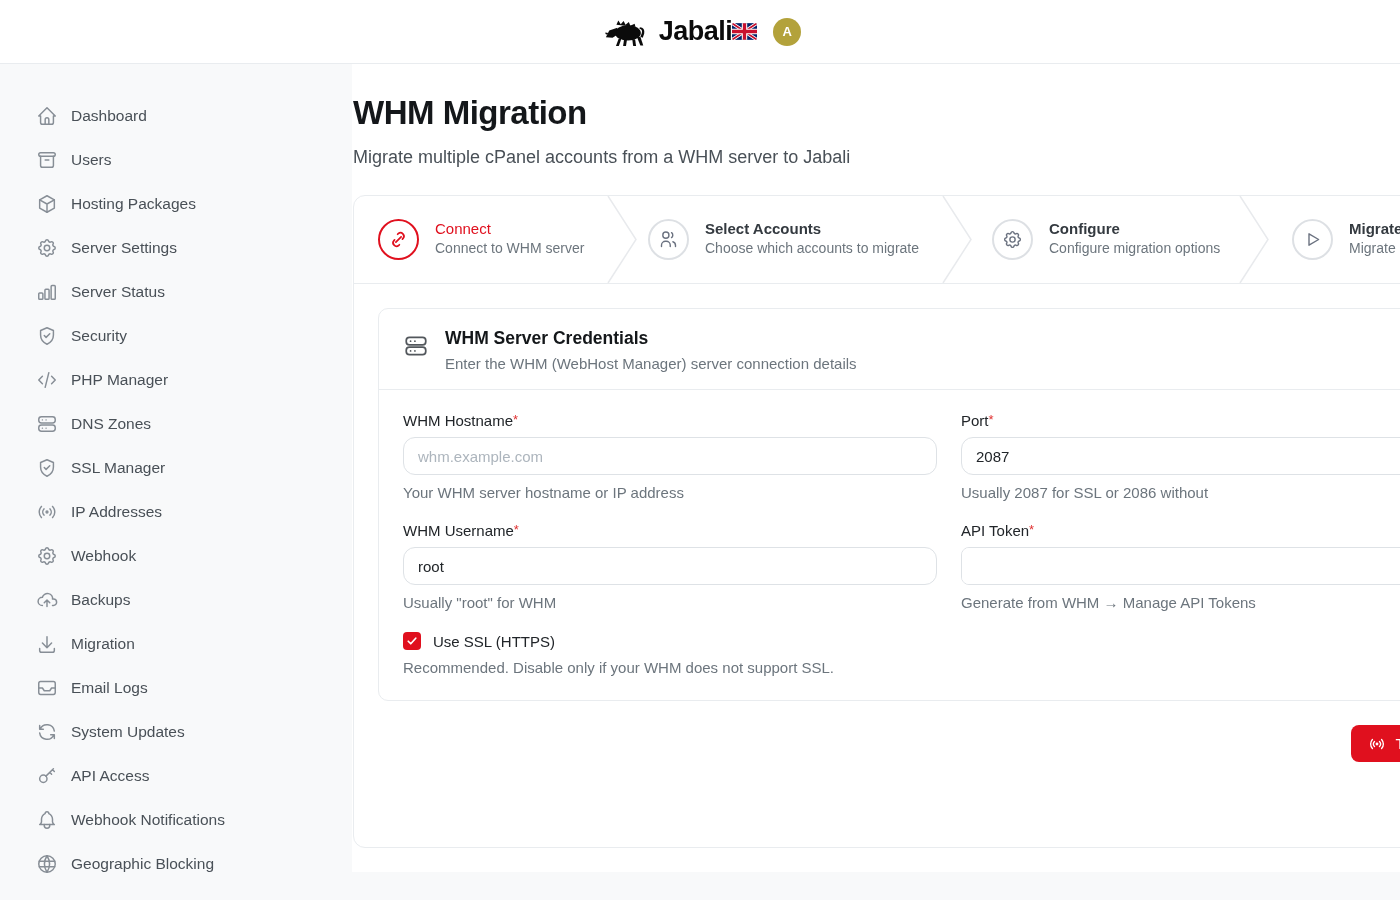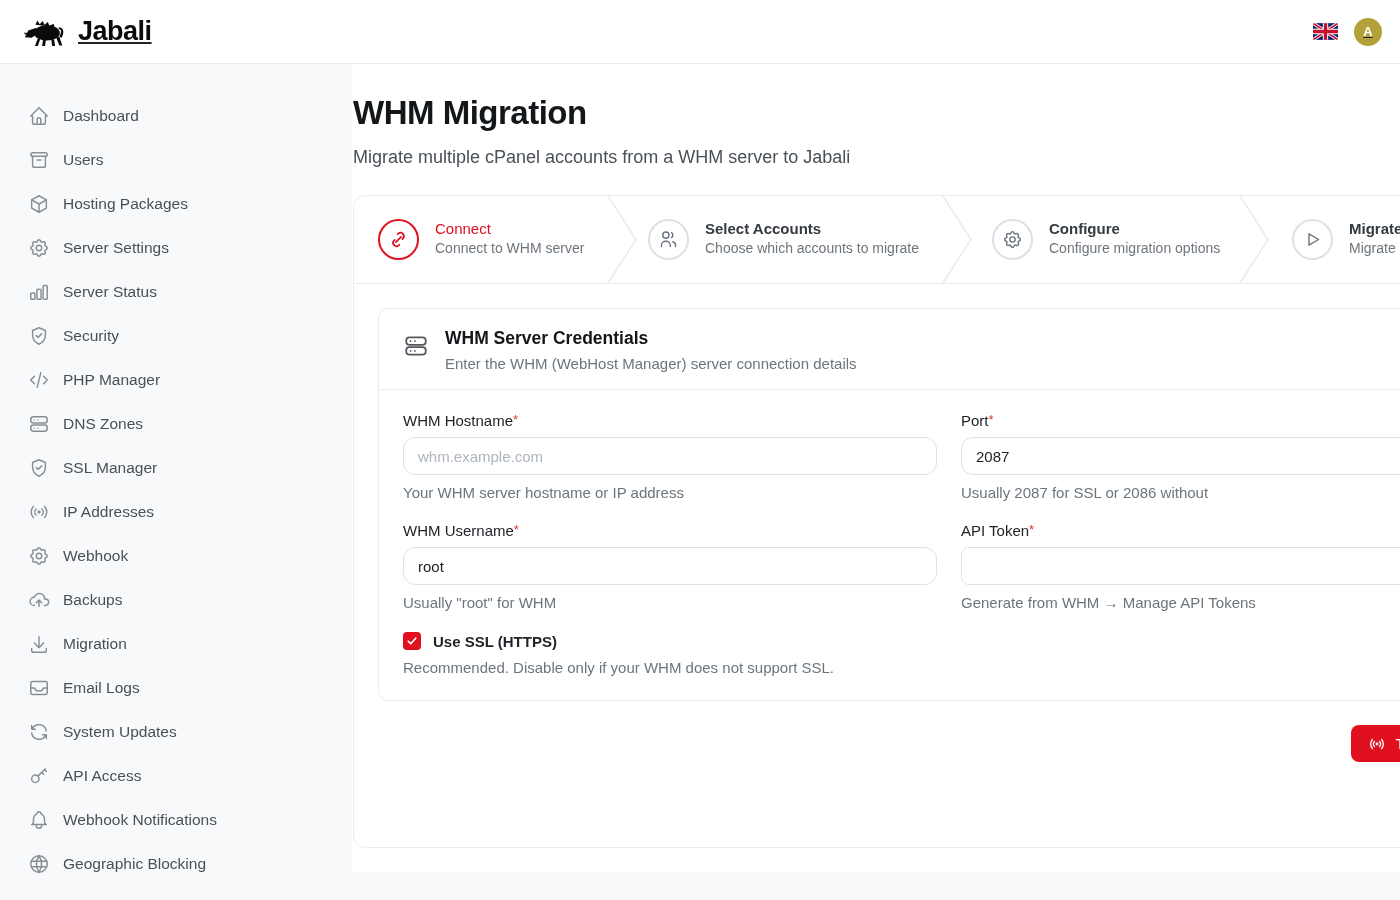--- a/index.html
+++ b/index.html
@@ -6,32 +6,32 @@
     --red:#e0101e; --red-muted:#ec6b70; --border:#e9ecef; --border-input:#dee2e6;
     --txt:#212529; --txt-soft:#495057; --txt-muted:#6c757d; --icon-gray:#878e96;
     --bg:#f8f9fa;
   }
   *{box-sizing:border-box; margin:0; padding:0;}
   html,body{width:1400px; height:900px; overflow:hidden;}
   body{font-family:"Liberation Sans", sans-serif; background:var(--bg); color:var(--txt);}
 
   
   .topbar{height:64px; background:#fff; border-bottom:1px solid var(--border);
-    display:flex; align-items:center; justify-content:space-between; padding:0 18px 0 22px;text-decoration:underline;}
+    display:flex; align-items:center; justify-content:center; padding:0 18px 0 22px;}
   .brand{display:flex; align-items:center; gap:10px;}
   .brand-name{font-size:27px; font-weight:800; letter-spacing:-.5px; color:#0b0b0b;}
   .topbar-right{display:flex; align-items:center; gap:16px;}
   .flag{width:25px; height:17px; border-radius:2px; overflow:hidden; display:block; cursor:pointer;}
   .avatar{width:28px; height:28px; border-radius:50%; background:#b3a23b; color:#fff;
     font-size:13px; font-weight:700; display:flex; align-items:center; justify-content:center; cursor:pointer;}
 
   
   .layout{display:flex; height:836px;}
   .sidebar{width:352px; background:var(--bg); padding-top:30px; flex:none;}
-  .nav-item{height:44px; display:flex; align-items:center; gap:13px; padding-left:28px;
+  .nav-item{height:44px; display:flex; align-items:center; gap:13px; padding-left:36px;
     font-size:15.5px; color:var(--txt-soft); cursor:pointer;}
   .nav-item .ic{width:22px; height:22px; color:var(--icon-gray); flex:none; display:flex;}
   .ic svg{width:100%; height:100%; fill:none; stroke:currentColor; stroke-width:1.6;
     stroke-linecap:round; stroke-linejoin:round;}
 
   .main{flex:1; background:#fff; height:808px; padding:30px 32px 0 1px;}
 
   .page-head{display:flex; justify-content:space-between; align-items:flex-start;}
   .page-title{font-size:33px; font-weight:700; color:#14171a; letter-spacing:-.5px;}
   .page-sub{font-size:18px; color:var(--txt-soft); margin-top:15px;}
@@ -80,21 +80,21 @@
   .group{margin-top:8px; display:flex; border:1px solid var(--border-input); border-radius:8px; overflow:hidden; height:38px;}
   .group .input{margin:0; border:none; border-radius:0; flex:1; height:100%;}
   .eye-btn{width:48px; border:none; border-left:1px solid var(--border-input); background:#fff;
     display:flex; align-items:center; justify-content:center; cursor:pointer;}
   .eye-btn svg{width:21px; height:13px;}
 
   .ssl-row{display:flex; align-items:center; gap:12px; margin-top:3px;}
   .checkbox{width:18px; height:18px; border-radius:4px; background:var(--red); display:flex;
     align-items:center; justify-content:center; cursor:pointer;}
   .checkbox svg{width:12px; height:12px;}
-  .ssl-label{font-size:15px; font-weight:700; color:var(--txt); cursor:pointer;}
+  .ssl-label{font-size:15px; font-weight:400; color:var(--txt); cursor:pointer;}
 
   
   .row-end{display:flex; justify-content:flex-end;}
   .btn-red{display:flex; align-items:center; gap:9px; height:37px; padding:0 17px; border:none;
     border-radius:8px; background:var(--red); color:#fff; font-size:15px; font-weight:500;
     cursor:pointer; font-family:inherit; margin-top:24px;}
   .btn-red .ic{width:18px; height:18px; color:#fff;}
   .btn-next{height:37px; padding:0 17px; border:none; border-radius:8px; background:var(--red-muted);
     color:#4c1d95; font-size:15.5px; cursor:pointer; font-family:inherit; margin-top:24px;}
 </style>

